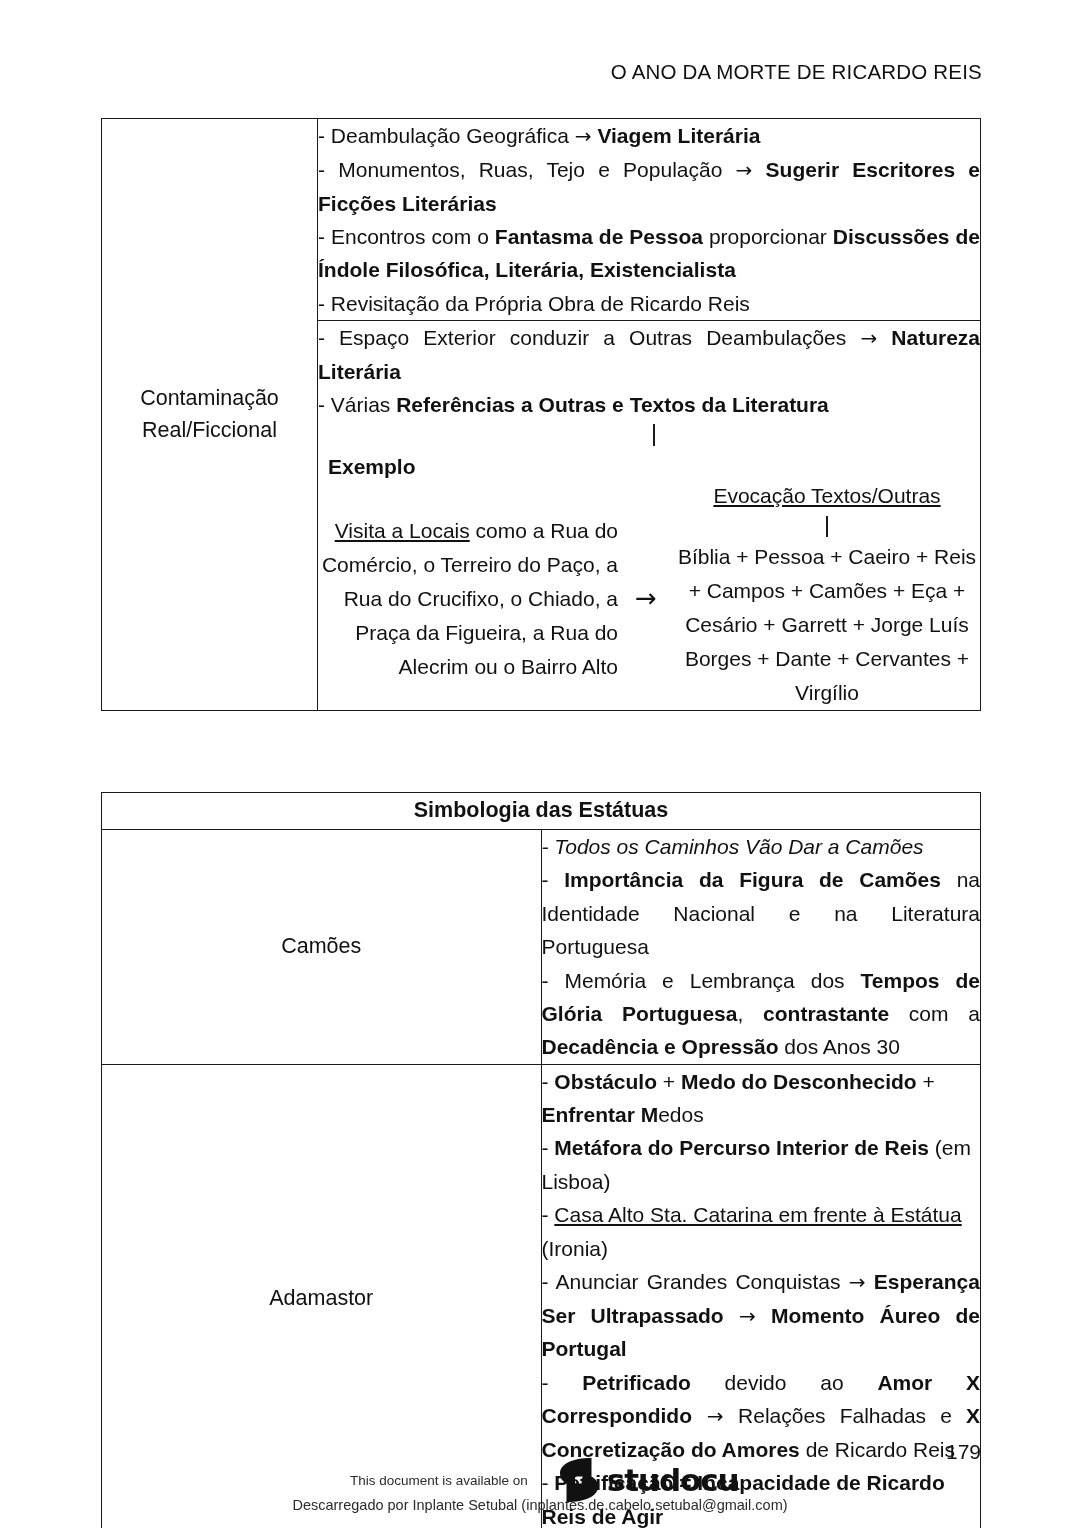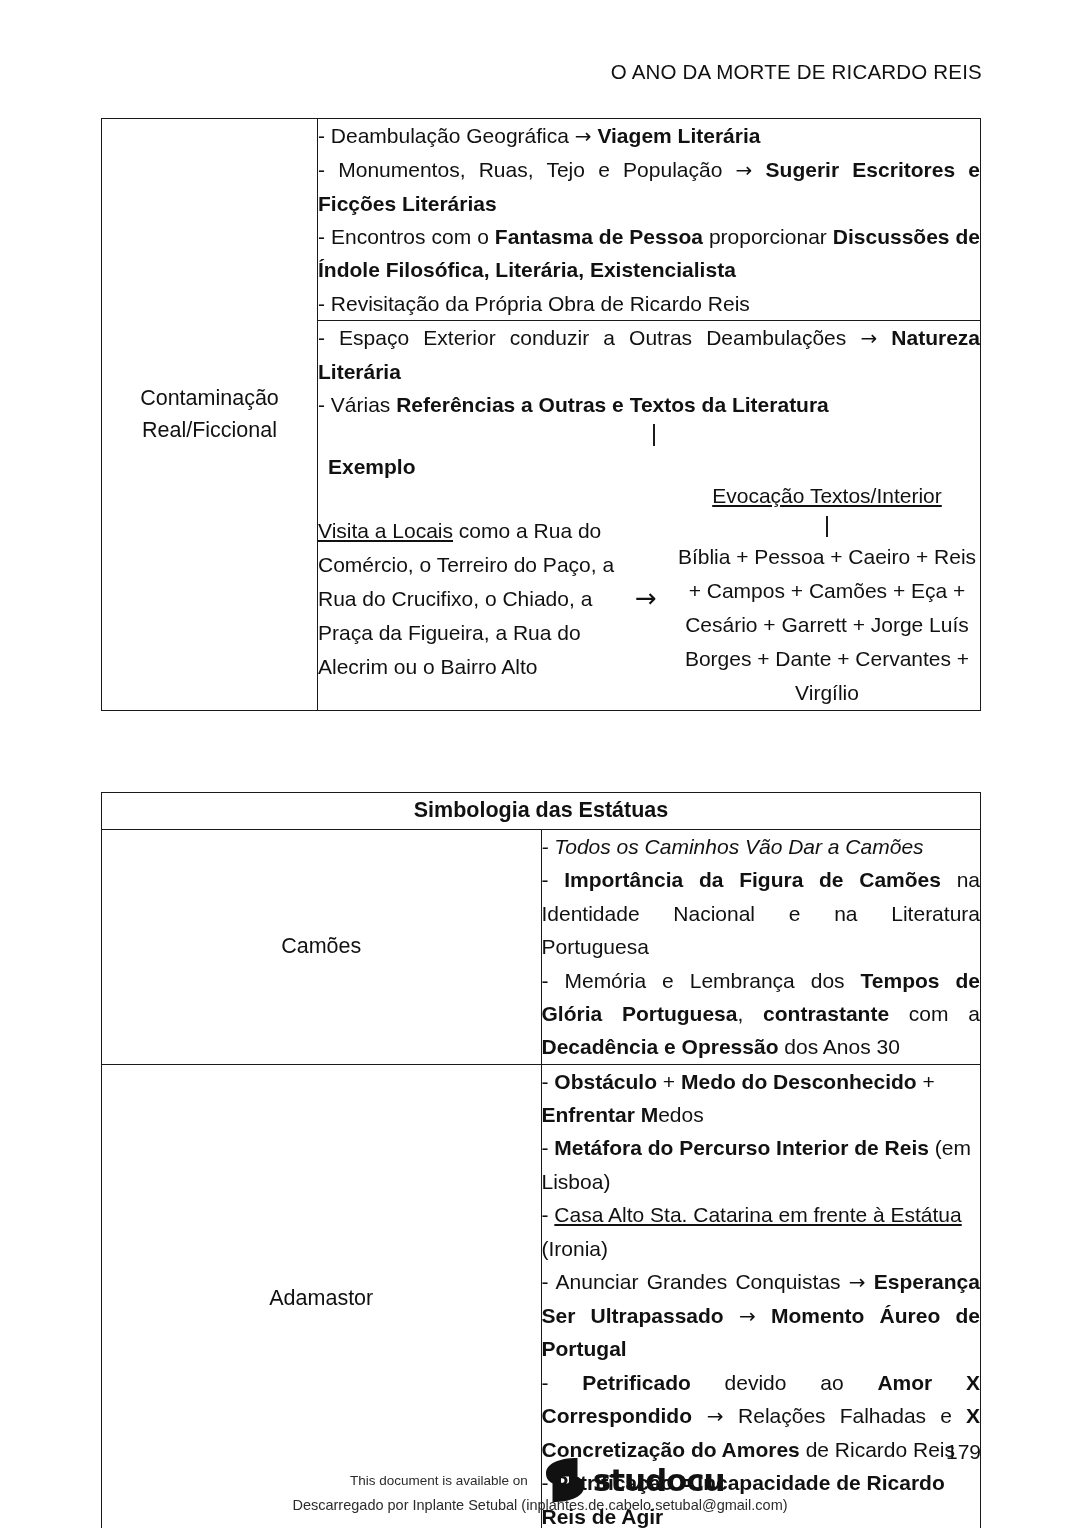--- a/index.html
+++ b/index.html
@@ -106,21 +106,21 @@
     padding-bottom: 2px;
   }
 
   .two-col {
     display: flex;
     align-items: center;
     margin-top: 2px;
   }
   .two-col .col-left {
     width: 300px;
-    text-align: left;
+    text-align: right;
     font-size: 21px;
     line-height: 1.62;
   }
   .two-col .col-arrow {
     width: 56px;
     text-align: center;
     font-size: 26px;
     font-family: "DejaVu Sans", sans-serif;
   }
   .two-col .col-right {
@@ -159,21 +159,21 @@
     top: 1440px;
     font-size: 21px;
     color: #111;
   }
   .watermark {
     position: absolute;
     top: 1456px;
     left: 350px;
     display: flex;
     align-items: center;
-    gap: 16px;
+    gap: 30px;
   }
   .watermark-text {
     font-size: 13.5px;
     color: #2b2b2b;
     font-family: "Liberation Sans", sans-serif;
   }
   .studocu-logo {
     display: flex;
     align-items: center;
     gap: 7px;
@@ -225,21 +225,21 @@
           <div class="stem">
                 <span class="stem-bar"></span>
               </div>
           <div class="exemplo-word">Exemplo</div>
 
           <div class="two-col">
             <div class="col-left"><u>Visita a Locais</u><span> como a Rua do Comércio, o Terreiro do Paço, a Rua do Crucifixo, o Chiado, a Praça da Figueira, a Rua do Alecrim ou o Bairro Alto</span></div>
             <div class="col-arrow">→</div>
             <div class="col-right">
               <div class="evo-block">
-                <span class="col-right-head">Evocação Textos/Interior</span>
+                <span class="col-right-head">Evocação Textos/Outras</span>
                 <span class="mini-bar"></span>
               </div>
               <div>Bíblia + Pessoa + Caeiro + Reis + Campos + Camões + Eça + Cesário + Garrett + Jorge Luís Borges + Dante + Cervantes + Virgílio</div>
             </div>
           </div>
         </div>
       </td>
     </tr>
   </tbody>
     </table>

